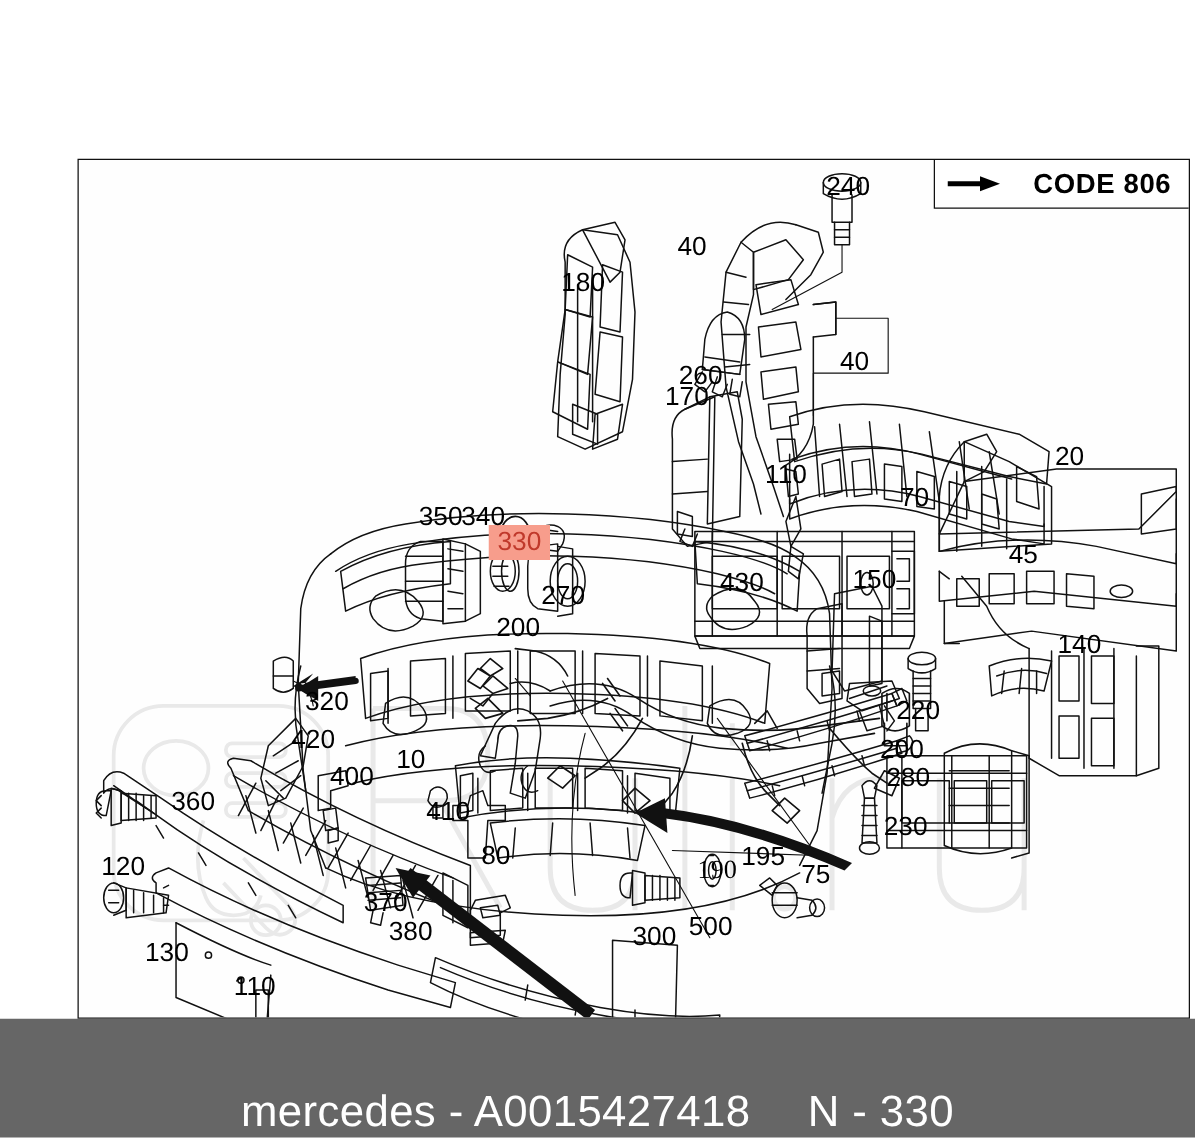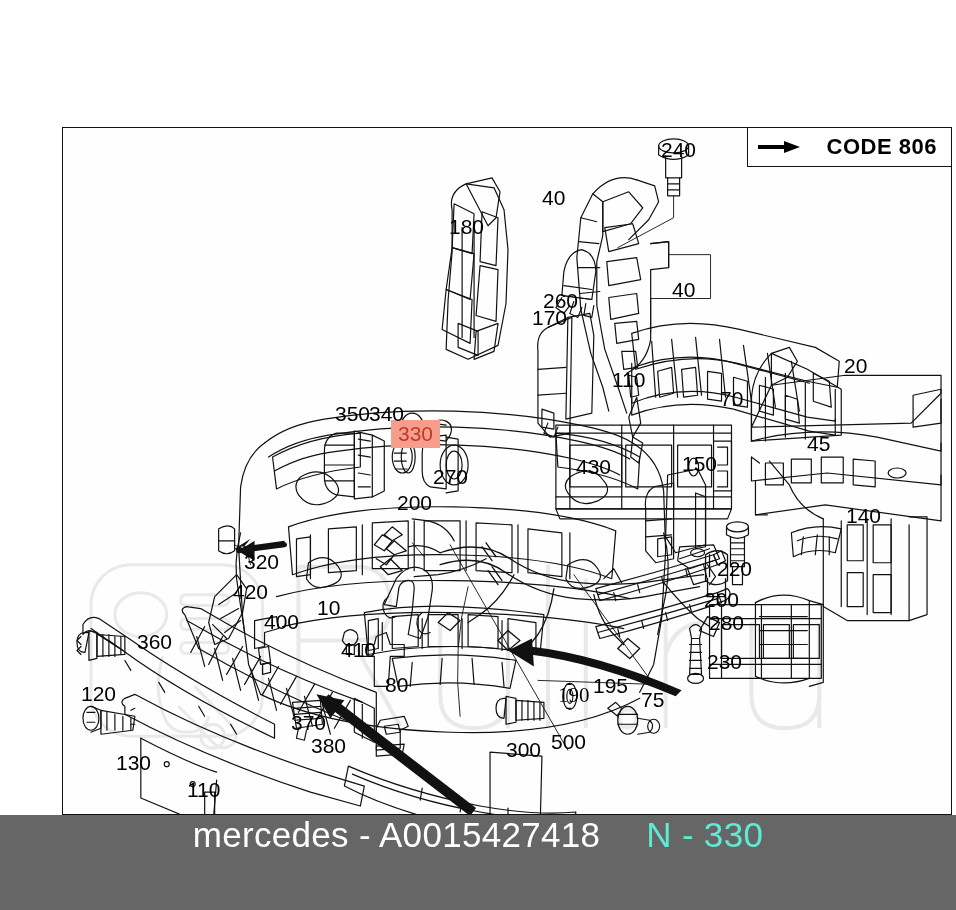--- a/index.html
+++ b/index.html
@@ -54,29 +54,29 @@
     background:#f79d8c;
     color:#c0392b;
     padding:3px 7px 4px 7px;
     font-weight:normal;
   }
 
   
   #footer{
     position:absolute;left:0;top:815px;width:956px;height:95px;
     background:#666666;
-    display:flex;align-items:flex-start;justify-content:center;
+    display:flex;align-items:flex-end;justify-content:center;
     gap:46px;
   }
   #footer .f-main{
     color:#ffffff;font-size:35px;font-weight:normal;
     font-family:"Liberation Sans", sans-serif;letter-spacing:.3px;
   }
   #footer .f-sub{
-    color:#5eead4;font-size:35px;font-weight:normal;
+    color:#ffffff;font-size:35px;font-weight:normal;
     font-family:"Liberation Sans", sans-serif;letter-spacing:.3px;
   }
 
   
   #watermark{
     position:absolute;left:0;top:0;width:100%;height:100%;
     pointer-events:none;
   }
 </style>
 </head>

